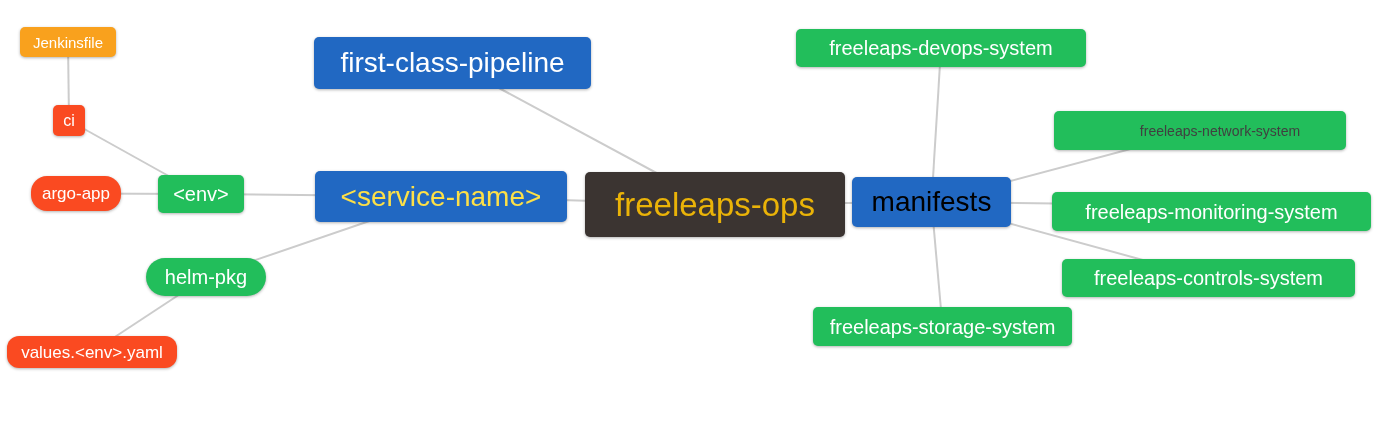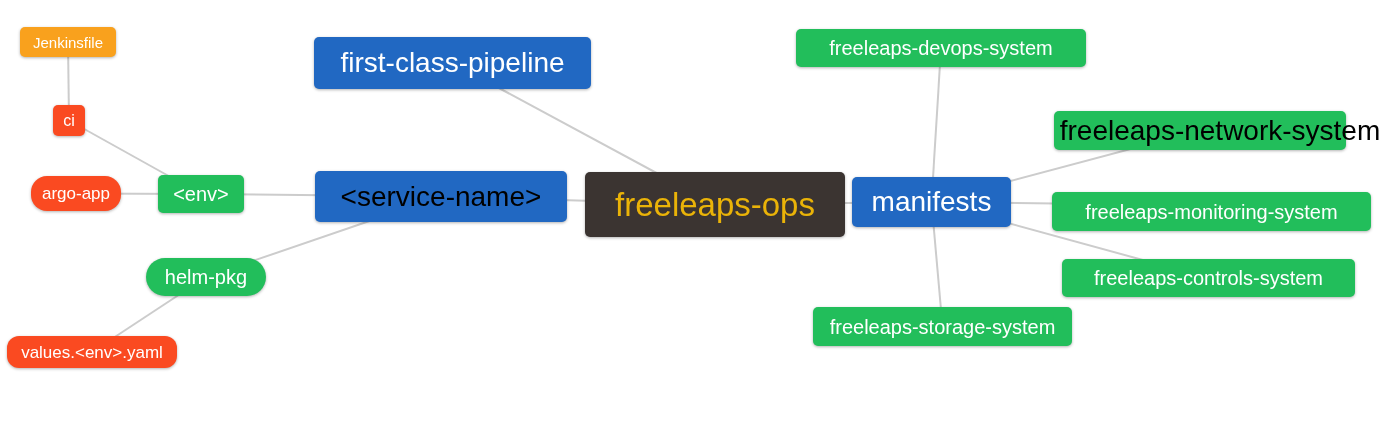--- a/index.html
+++ b/index.html
@@ -54,24 +54,24 @@
       <line x1="931.5" y1="202" x2="941" y2="48" stroke="#cccccc" stroke-width="2"></line>
       <line x1="931.5" y1="202" x2="1200" y2="130.5" stroke="#cccccc" stroke-width="2"></line>
       <line x1="931.5" y1="202" x2="1211.5" y2="205.5" stroke="#cccccc" stroke-width="2"></line>
       <line x1="931.5" y1="202" x2="1208.5" y2="278" stroke="#cccccc" stroke-width="2"></line>
       <line x1="931.5" y1="202" x2="942.5" y2="326.5" stroke="#cccccc" stroke-width="2"></line>
     </svg>
 <div class="node" style="left: 20px; top: 27px; width: 96px; height: 30px; font-size: 15px; background: rgb(249, 161, 29); color: rgb(255, 255, 255);">Jenkinsfile</div>
     <div class="node" style="left: 53px; top: 105px; width: 32px; height: 31px; font-size: 16px; background: rgb(250, 74, 33); color: rgb(255, 255, 255);">ci</div>
     <div class="node" style="left: 31px; top: 176px; width: 90px; height: 35px; font-size: 17px; background: rgb(250, 74, 33); color: rgb(255, 255, 255); border-radius: 16px;">argo-app</div>
     <div class="node" style="left: 158px; top: 175px; width: 86px; height: 38px; font-size: 20px; background: rgb(34, 190, 91); color: rgb(255, 255, 255);">&lt;env&gt;</div>
-    <div class="node" style="left: 315px; top: 171px; width: 252px; height: 51px; font-size: 28px; background: rgb(33, 104, 194); color: #000000;">&lt;service-name&gt;</div>
+    <div class="node" style="left: 315px; top: 171px; width: 252px; height: 51px; font-size: 28px; background: rgb(33, 104, 194); color: #fde047;">&lt;service-name&gt;</div>
     <div class="node" style="left: 314px; top: 37px; width: 277px; height: 52px; font-size: 28px; background: rgb(33, 104, 194); color: rgb(255, 255, 255);">first-class-pipeline</div>
     <div class="node" style="left: 585px; top: 172px; width: 260px; height: 65px; font-size: 33px; background: rgb(59, 52, 49); color: #eab308;">freeleaps-ops</div>
-    <div class="node" style="left: 852px; top: 177px; width: 159px; height: 50px; font-size: 28px; background: rgb(33, 104, 194); color: #ffffff;">manifests</div>
+    <div class="node" style="left: 852px; top: 177px; width: 159px; height: 50px; font-size: 28px; background: rgb(33, 104, 194); color: #000000;">manifests</div>
     <div class="node" style="left: 146px; top: 258px; width: 120px; height: 38px; font-size: 20px; background: rgb(34, 190, 91); color: rgb(255, 255, 255); border-radius: 19px;">helm-pkg</div>
     <div class="node" style="left: 7px; top: 336px; width: 170px; height: 32px; font-size: 17px; background: rgb(250, 74, 33); color: rgb(255, 255, 255); border-radius: 12px;">values.&lt;env&gt;.yaml</div>
     <div class="node" style="left: 796px; top: 29px; width: 290px; height: 38px; font-size: 20px; background: rgb(34, 190, 91); color: rgb(255, 255, 255);">freeleaps-devops-system</div>
-    <div class="node" style="left: 1054px; top: 111px; width: 292px; height: 39px; font-size: 28px; background: rgb(34, 190, 91); color: #000000; padding-left: 40px;">freeleaps-network-system</div>
+    <div class="node" style="left: 1054px; top: 111px; width: 292px; height: 39px; font-size: 14px; background: rgb(34, 190, 91); color: #404040; padding-left: 40px;">freeleaps-network-system</div>
     <div class="node" style="left: 1052px; top: 192px; width: 319px; height: 39px; font-size: 20px; background: rgb(34, 190, 91); color: rgb(255, 255, 255);">freeleaps-monitoring-system</div>
     <div class="node" style="left: 1062px; top: 259px; width: 293px; height: 38px; font-size: 20px; background: rgb(34, 190, 91); color: rgb(255, 255, 255);">freeleaps-controls-system</div>
     <div class="node" style="left: 813px; top: 307px; width: 259px; height: 39px; font-size: 20px; background: rgb(34, 190, 91); color: rgb(255, 255, 255);">freeleaps-storage-system</div>
   </div>
 
 </body></html>

